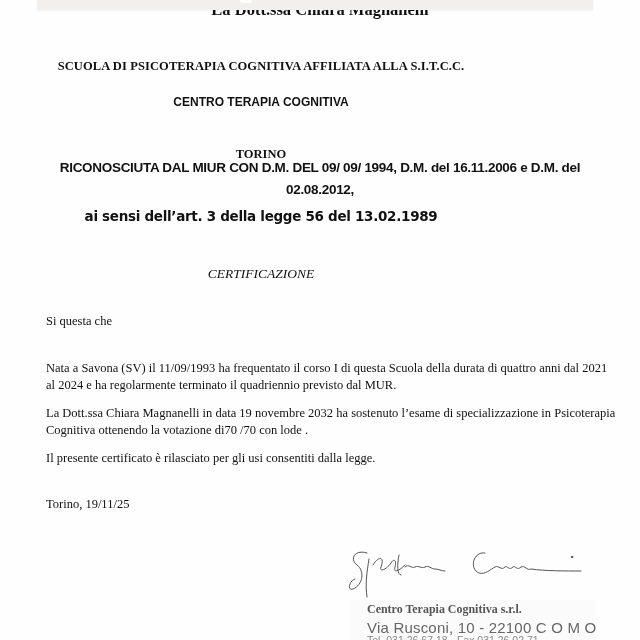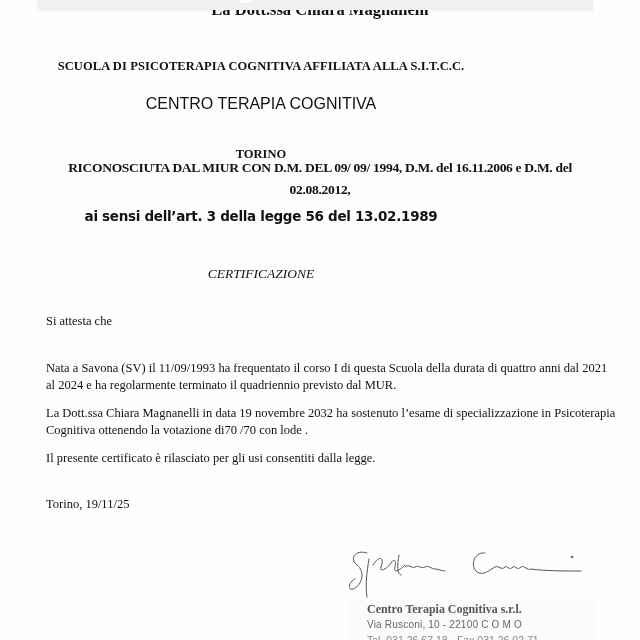--- a/index.html
+++ b/index.html
@@ -11,53 +11,53 @@
     position:absolute; left:37px; top:0; width:556px; height:10px;
     background:#f1f0ee; box-shadow:0 1px 2px rgba(0,0,0,0.05);
   }
   .top-band .notch {
     position:absolute; left:203px; top:0; width:12px; height:3px;
     border-radius:0 0 6px 6px; background:#fff;
   }
   .c { position:absolute; left:0; width:522px; text-align:center; }
   .l { position:absolute; left:46px; }
   .school { top:59px; font-size:12.5px; font-weight:bold; letter-spacing:0.1px; }
-  .centro { top:95px; font-size:16px; font-weight:normal; font-family:"Liberation Sans", sans-serif; }
+  .centro { top:95px; font-size:12px; font-weight:bold; font-family:"Liberation Sans", sans-serif; }
   .torino { top:121px; font-size:12.5px; font-weight:bold;margin-top:26px; }
-  .recog { top:157px; font-size:13.5px; font-weight:bold; font-family:Liberation Serif, serif; line-height:22px; left:40px; width:560px; letter-spacing:-0.3px; }
+  .recog { top:157px; font-size:13.5px; font-weight:bold; font-family:Liberation Sans, sans-serif; line-height:22px; left:40px; width:560px; letter-spacing:-0.3px; }
   .sensi { top:208px; font-size:13.5px; font-weight:bold; font-family:"DejaVu Sans", sans-serif; letter-spacing:-0.3px; }
   .cert { top:266px; font-size:13.5px; font-weight:normal; font-style:italic; }
   .attesta { top:314px; font-size:12.5px; }
   .name { top:329px; font-size:16.5px; font-weight:bold; left:0; width:640px; text-align:center; }
   .para { font-size:12.5px; line-height:17px; width:570px; }
   .p1 { top:360px; }
   .p2 { top:405px; }
   .p3 { top:450px; }
   .date { top:497px; font-size:12.5px; }
   .signature { position:absolute; left:345px; top:545px; width:250px; height:60px; }
   .stamp-bg { position:absolute; left:350px; top:600px; width:245px; height:40px; background:#fbfbfb; }
   .stamp-title { position:absolute; left:367px; top:601px; font-size:13px; font-weight:bold; color:#555; font-family:"Liberation Serif", serif; transform:scaleX(0.92); transform-origin:left; }
-  .stamp-addr { position:absolute; left:367px; top:619px; font-size:10px; color:#666; font-family:"Liberation Sans", sans-serif; letter-spacing:0.2px; }
+  .stamp-addr { position:absolute; left:367px; top:619px; font-size:15px; color:#666; font-family:"Liberation Sans", sans-serif; letter-spacing:0.2px; }
   .stamp-tel { position:absolute; left:367px; top:634px; font-size:10.5px; color:#888; font-family:"Liberation Sans", sans-serif; }
 </style>
 </head>
 <body>
 
 <div class="top-band">
     <div class="notch"></div>
   </div>
 
 <div class="c school">SCUOLA DI PSICOTERAPIA COGNITIVA AFFILIATA ALLA S.I.T.C.C.</div>
 <div class="c centro">CENTRO TERAPIA COGNITIVA</div>
 <div class="c torino">TORINO</div>
 <div class="c recog">RICONOSCIUTA DAL MIUR CON D.M. DEL 09/ 09/ 1994, D.M. del 16.11.2006 e D.M. del 02.08.2012,</div>
 <div class="c sensi">ai sensi dell’art. 3 della legge 56 del 13.02.1989</div>
 
 <div class="c cert">CERTIFICAZIONE</div>
-<div class="l attesta">Si attesta che</div>
+<div class="l attesta">Si questa che</div>
 <div class="name">La Dott.ssa Chiara Magnanelli</div>
 
 <div class="l para p1">Nata a  Savona (SV) il 11/09/1993 ha frequentato il corso I di questa Scuola della durata di quattro anni dal 2021 al 2024 e ha regolarmente terminato il quadriennio previsto dal MUR.</div>
 <div class="l para p2">La Dott.ssa Chiara Magnanelli in data 19 novembre 2032 ha sostenuto l’esame di specializzazione in Psicoterapia Cognitiva ottenendo la votazione di70 /70 con lode .</div>
 <div class="l para p3">Il presente certificato è rilasciato per gli usi consentiti dalla legge.</div>
 
 <div class="l date">Torino, 19/11/25</div>
 
 <svg class="signature" viewBox="0 0 250 60">
   <g fill="none" stroke="#555" stroke-width="1" stroke-linecap="round">

